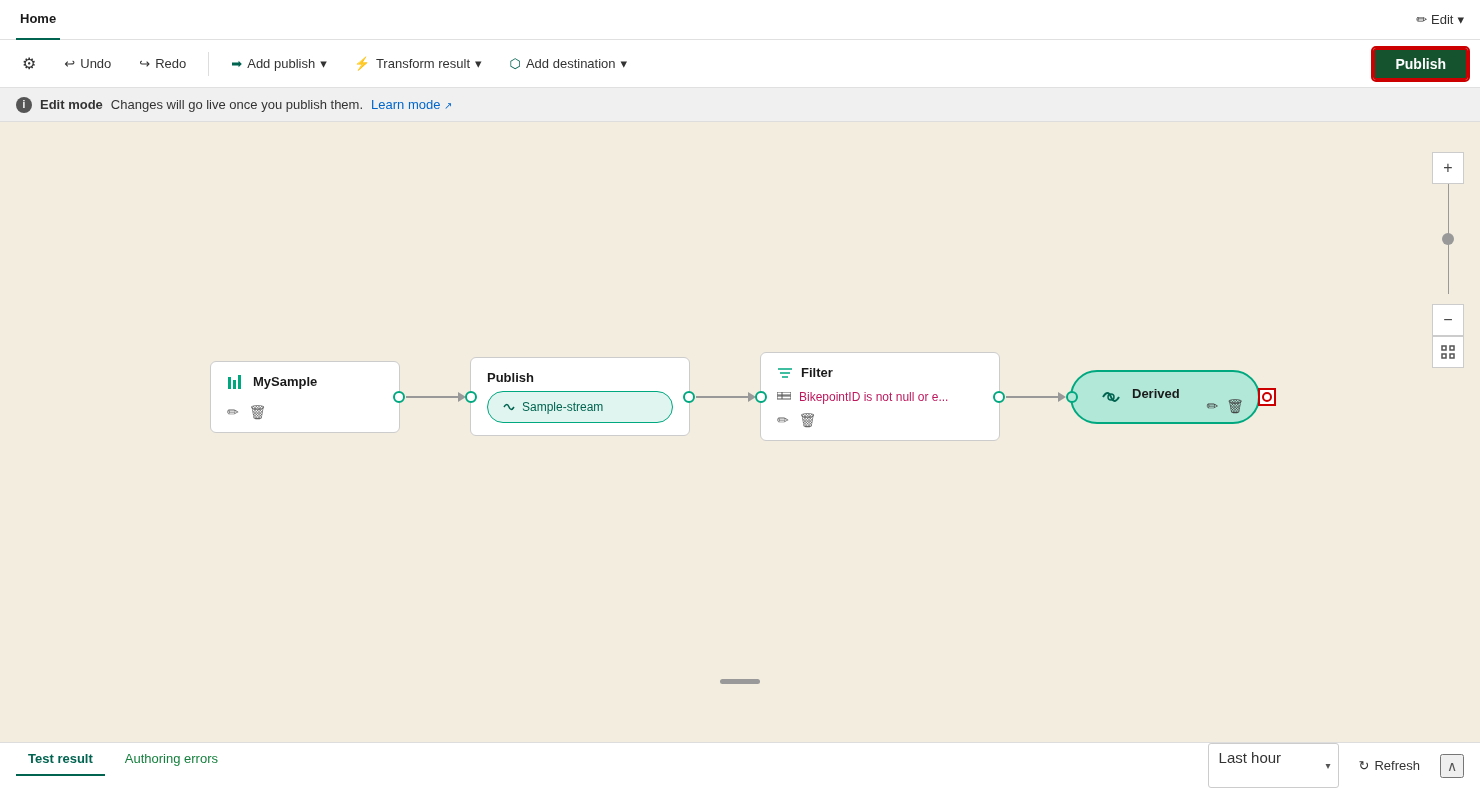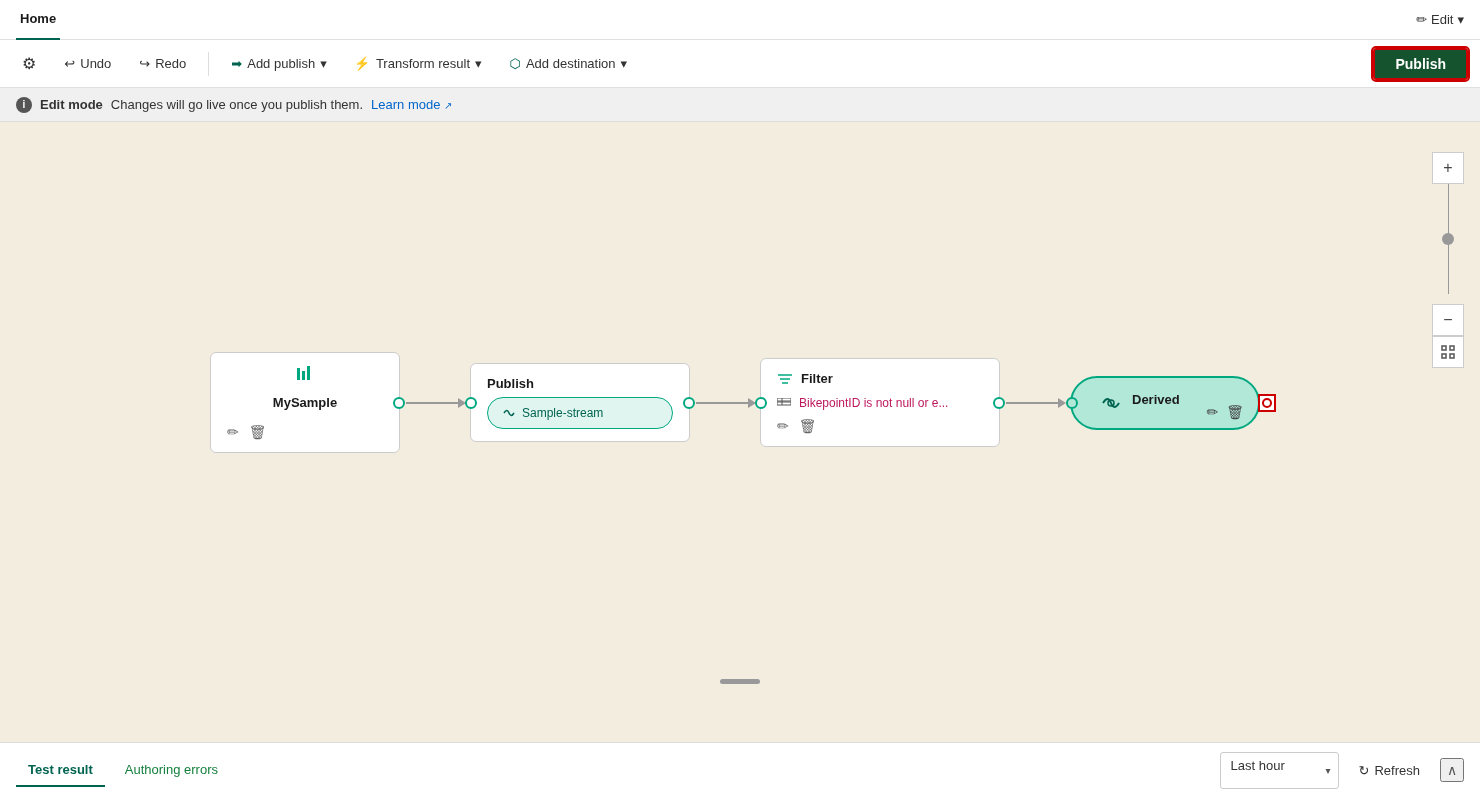--- a/index.html
+++ b/index.html
@@ -319,21 +319,21 @@
       color: #444;
       font-size: 14px;
     }
 
     
     .bottom-bar {
       background: #fff;
       border-top: 1px solid #ddd;
       height: 55px;
       display: flex;
-      align-items: center;
+      align-items: flex-start;
       padding: 0 16px;
       position: absolute;
       bottom: 0;
       left: 0;
       right: 0;
     }
     .bottom-tab {
       padding: 8px 12px;
       font-size: 13px;
       cursor: pointer;
@@ -348,22 +348,22 @@
     }
     .bottom-right {
       margin-left: auto;
       display: flex;
       align-items: center;
       gap: 10px;
     }
     .time-select {
       border: 1px solid #ccc;
       border-radius: 3px;
-      padding: 5px 28px 15px 10px;
-      font-size: 13px;
+      padding: 5px 28px 21px 10px;
+      font-size: 15px;
       color: #333;
       background: #fff;
       appearance: none;
       cursor: pointer;
     }
     .select-wrapper {
       position: relative;
       display: flex;
       align-items: center;
     }
@@ -479,21 +479,21 @@
         <rect x="9" y="1" width="4" height="4" fill="none" stroke="#555" stroke-width="1.5"></rect>
         <rect x="1" y="9" width="4" height="4" fill="none" stroke="#555" stroke-width="1.5"></rect>
         <rect x="9" y="9" width="4" height="4" fill="none" stroke="#555" stroke-width="1.5"></rect>
       </svg>
     </button>
   </div>
 
   <div class="flow-area">
 
     <div class="node-box" style="min-width:190px;">
-      <div style="display:flex; align-items:center; gap:8px;flex-direction:column;">
+      <div style="display:flex; align-items:center; gap:8px;">
         <span class="mysample-icon">
           <svg width="18" height="18" viewBox="0 0 18 18">
             <rect x="1" y="3" width="3" height="12" fill="#00a880"></rect>
             <rect x="6" y="6" width="3" height="9" fill="#00a880"></rect>
             <rect x="11" y="1" width="3" height="14" fill="#00a880"></rect>
           </svg>
         </span>
         <div class="node-title">MySample</div>
       </div>
       <div class="node-actions">

